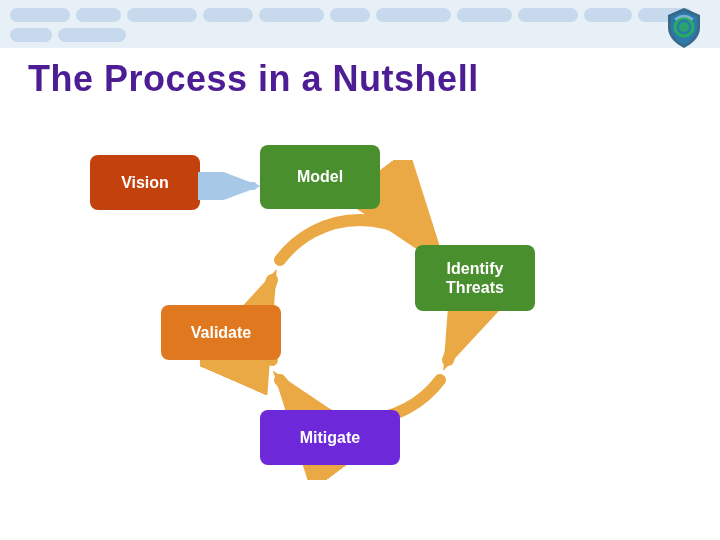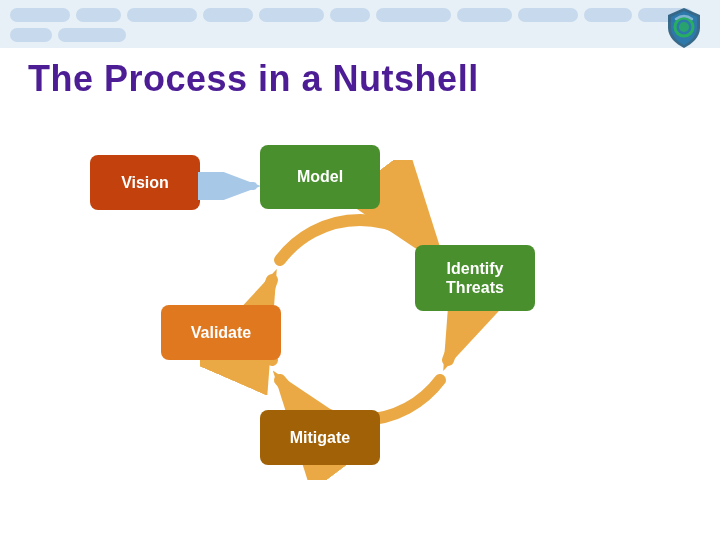--- a/index.html
+++ b/index.html
@@ -116,22 +116,22 @@
     .node-validate {
       background: #e07820;
       width: 120px;
       height: 55px;
       top: 195px;
       left: 115px;
       margin-left: 46px;
     }
 
     .node-mitigate {
-      background: #a16207;
-      width: 120px;
+      background: #6d28d9;
+      width: 140px;
       height: 55px;
       top: 300px;
       left: 260px;
       text-align: center;
     }
   </style>
 </head>
 <body>
 
 <div class="top-bar">

